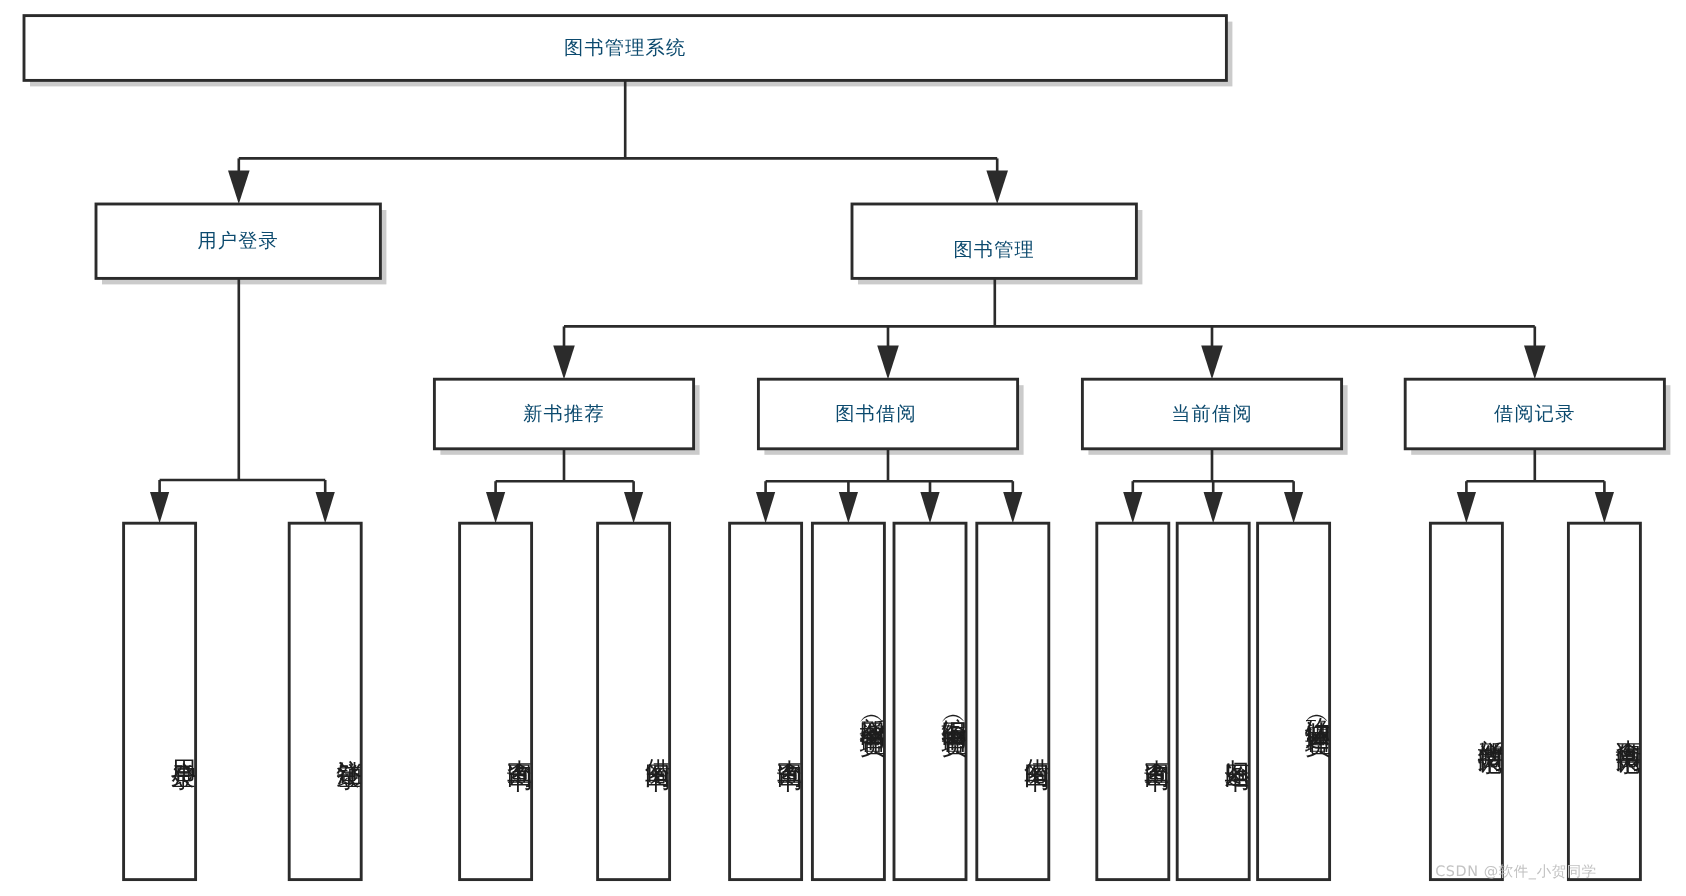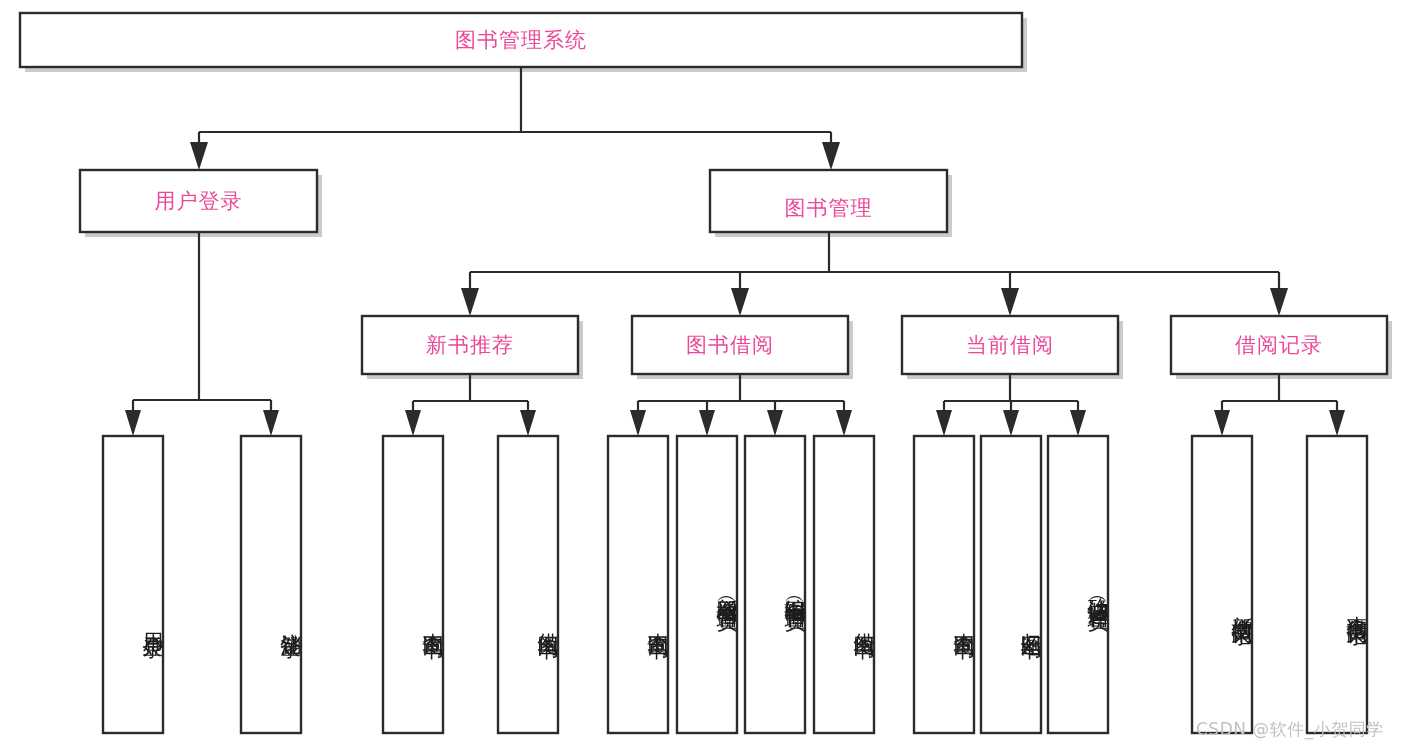--- a/index.html
+++ b/index.html
@@ -41,42 +41,42 @@
     fill: none;
   }
   .arrow-head {
     fill: #2b2b2b;
   }
   .node-label-h {
     position: absolute;
     display: flex;
     align-items: center;
     justify-content: center;
-    font-size: 21px;
-    color: #ec4899;
+    font-size: 16px;
+    color: #0c4a6e;
     letter-spacing: 1px;
     white-space: nowrap;
     line-height: 1;
   }
   .node-label-v {
     position: absolute;
     display: flex;
     align-items: flex-start;
     justify-content: center;
     font-size: 21px;
     color: #1d1d1d;
     writing-mode: vertical-rl;
     text-orientation: upright;
     letter-spacing: 2px;
     line-height: 1;
     white-space: nowrap;
   }
   .watermark {
     position: absolute;
-    font-size: 17px;
+    font-size: 12px;
     color: #c2c2c2;
     letter-spacing: 0.5px;
     white-space: nowrap;
     font-family: "DejaVu Sans", "Liberation Sans", sans-serif;
   }
 </style>
 </head>
 <body>
 
 <div id="diagram-root">

